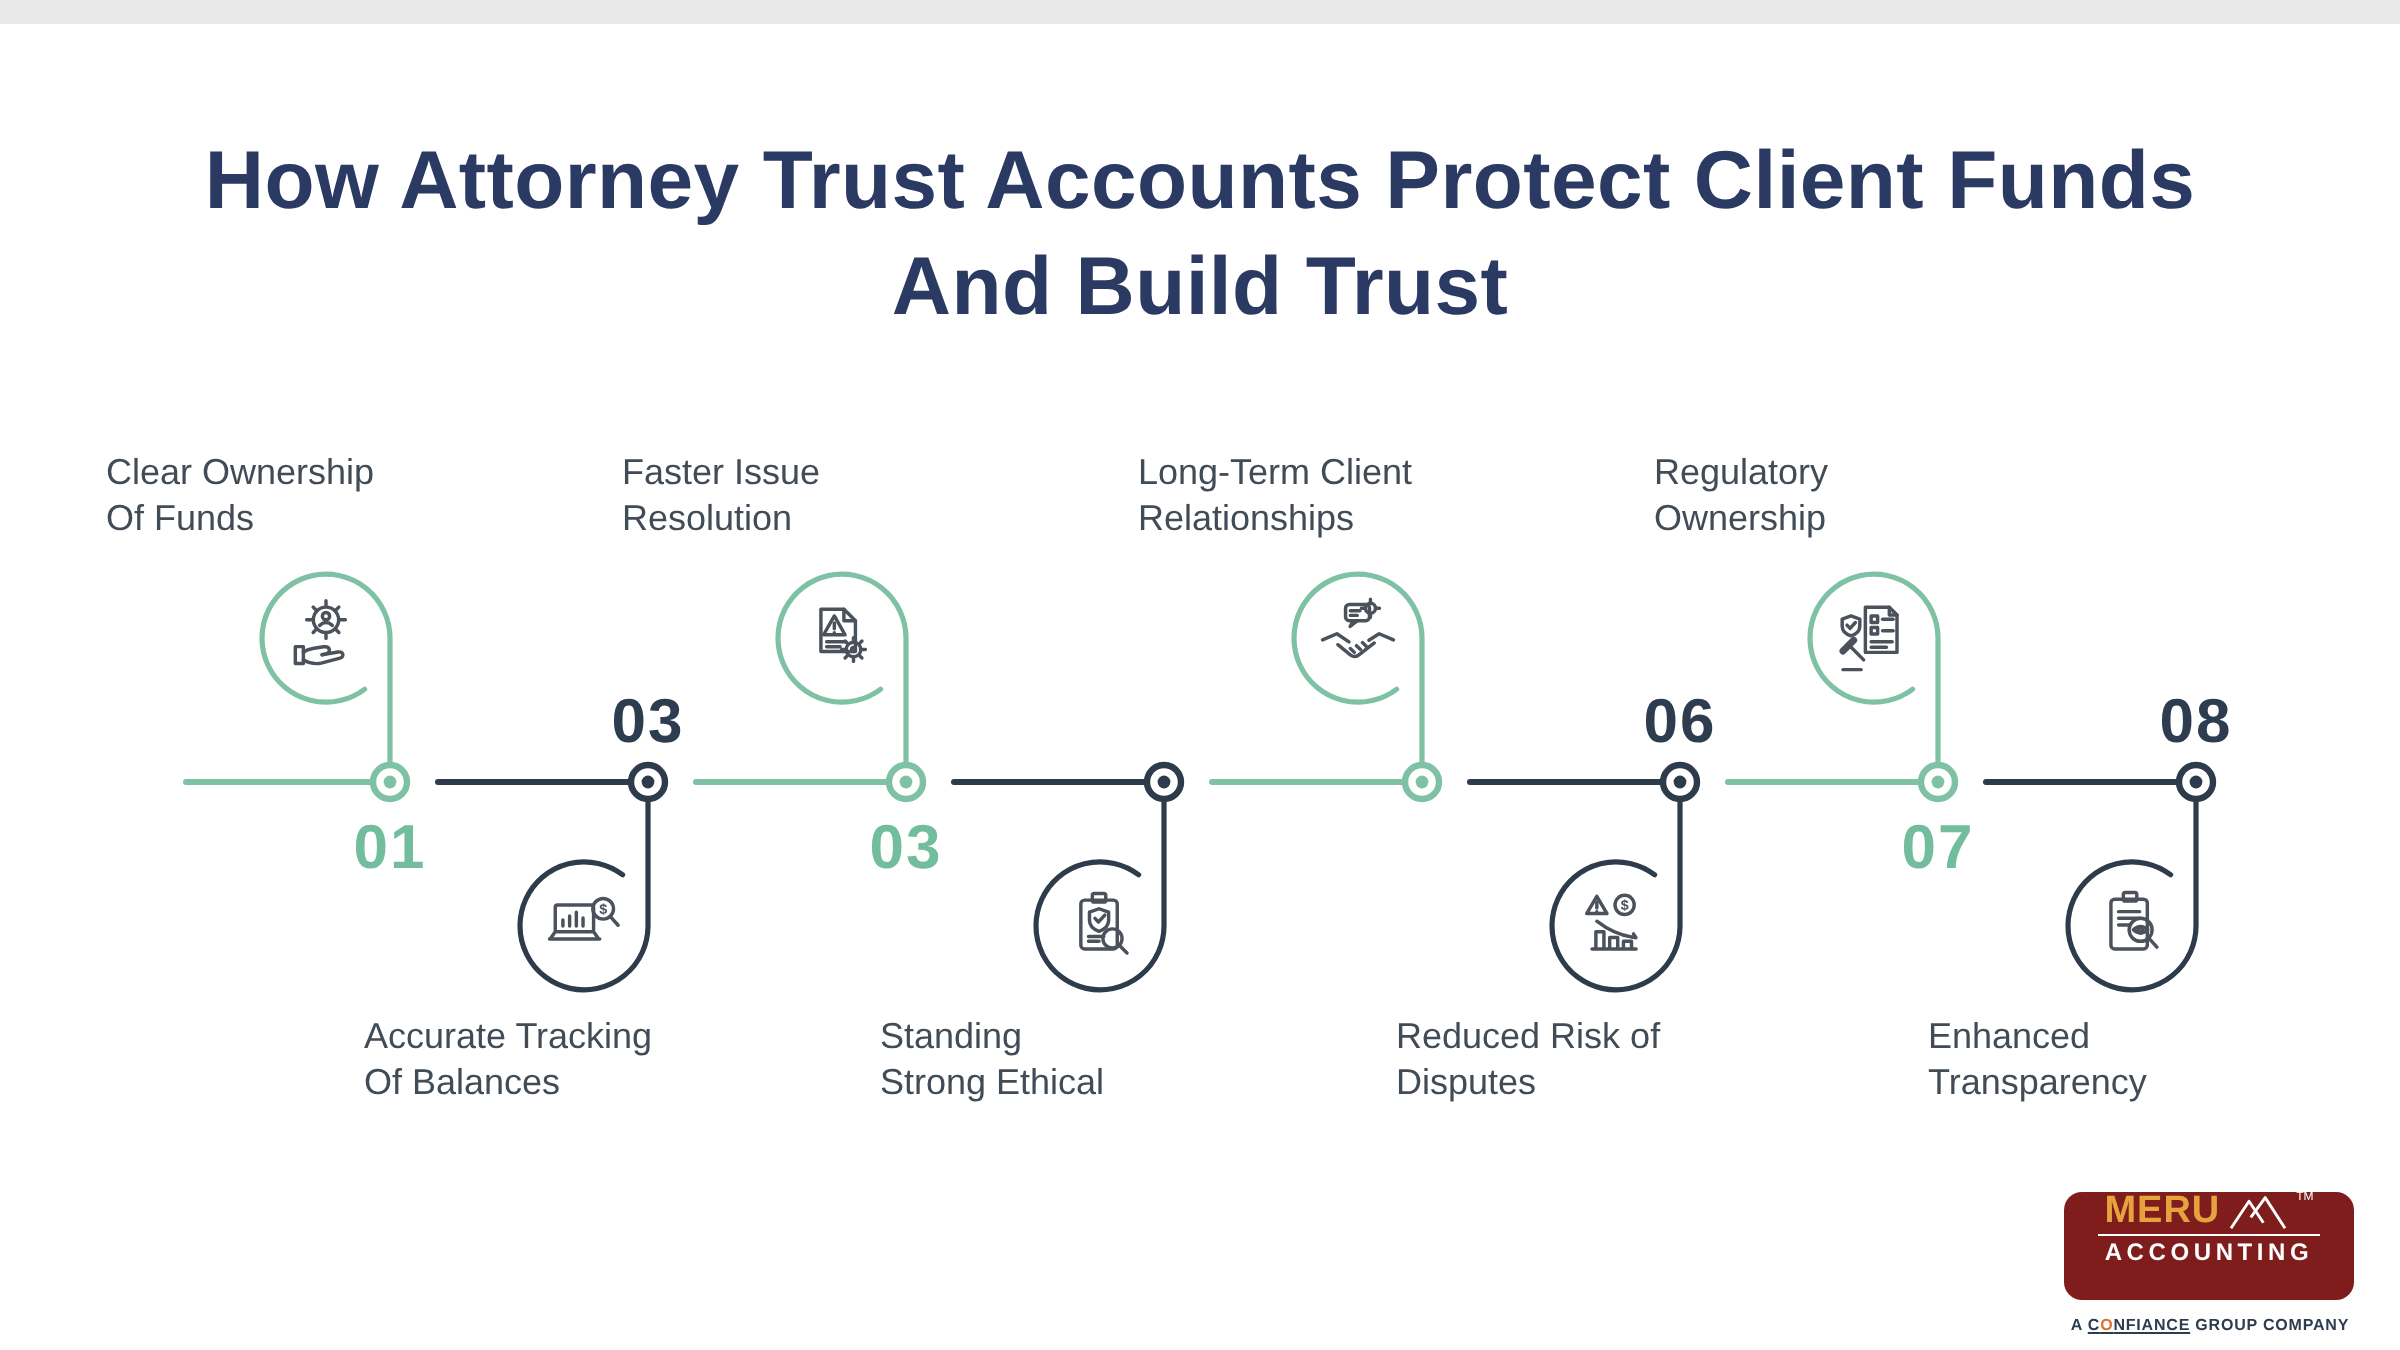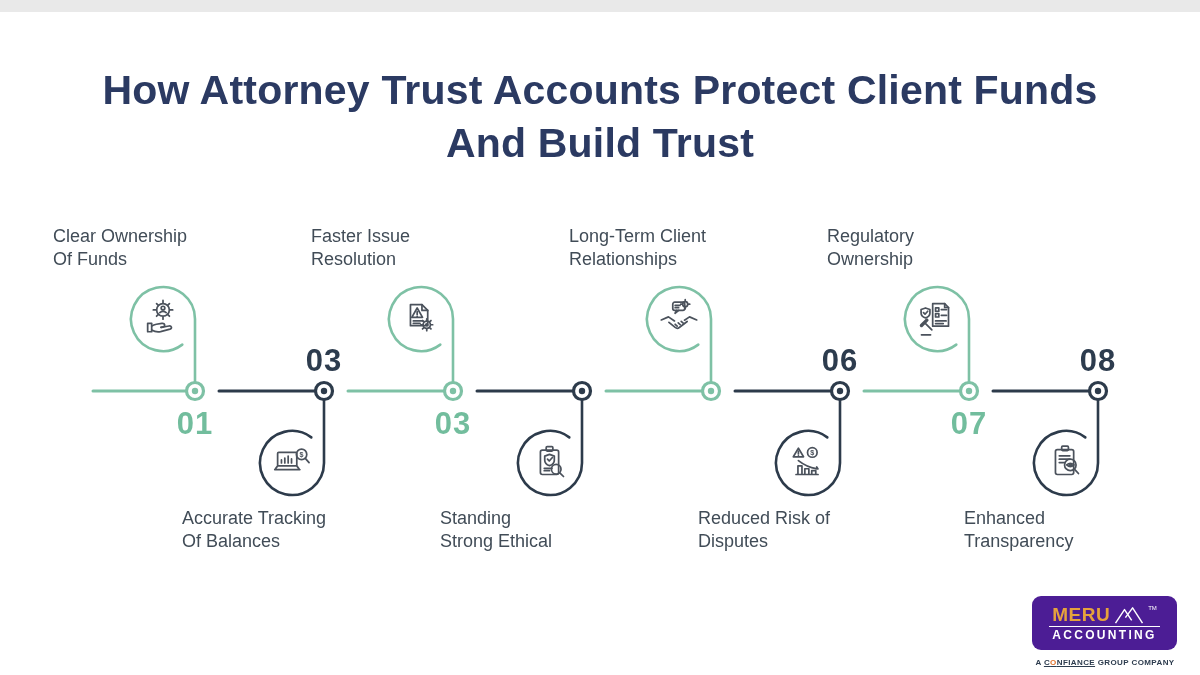--- a/index.html
+++ b/index.html
@@ -22,22 +22,22 @@
     font-size:31px;font-weight:600;letter-spacing:1px;
   }
   .num-green{color:#72bd9d;}
   .num-dark{color:#2d3c4e;}
   .item-icon{position:absolute;width:46px;height:46px;}
   .item-icon svg{width:100%;height:100%;}
   .icon-stroke{fill:none;stroke:#4b525c;stroke-width:1.8;stroke-linecap:round;stroke-linejoin:round;}
   .icon-text{fill:#4b525c;font-size:7.5px;font-weight:700;text-anchor:middle;font-family:"Liberation Sans",sans-serif;}
   .logo{
     position:absolute;left:1032px;top:584px;width:145px;height:54px;
-    background:#4c1d95;border-radius:9px;display:flex;flex-direction:column;
-    align-items:center;justify-content:center;
+    background:#7f1d1d;border-radius:9px;display:flex;flex-direction:column;
+    align-items:center;
   }
   .logo-row1{display:flex;align-items:flex-end;gap:3px;border-bottom:1.5px solid #ffffff;padding:0 3px 2px 3px;}
   .brand{color:#e6a23c;font-size:19px;font-weight:800;letter-spacing:.5px;line-height:1;}
   .tm{color:#ffffff;font-size:6px;align-self:flex-start;line-height:1;}
   .brand-sub{color:#ffffff;font-size:12px;font-weight:600;letter-spacing:2.3px;margin-top:2px;line-height:1;}
   .tagline{
     position:absolute;left:1025px;top:646px;width:160px;text-align:center;
     font-size:8px;font-weight:700;color:#2d3c4e;letter-spacing:.4px;
   }
   .confiance{text-decoration:underline;}

